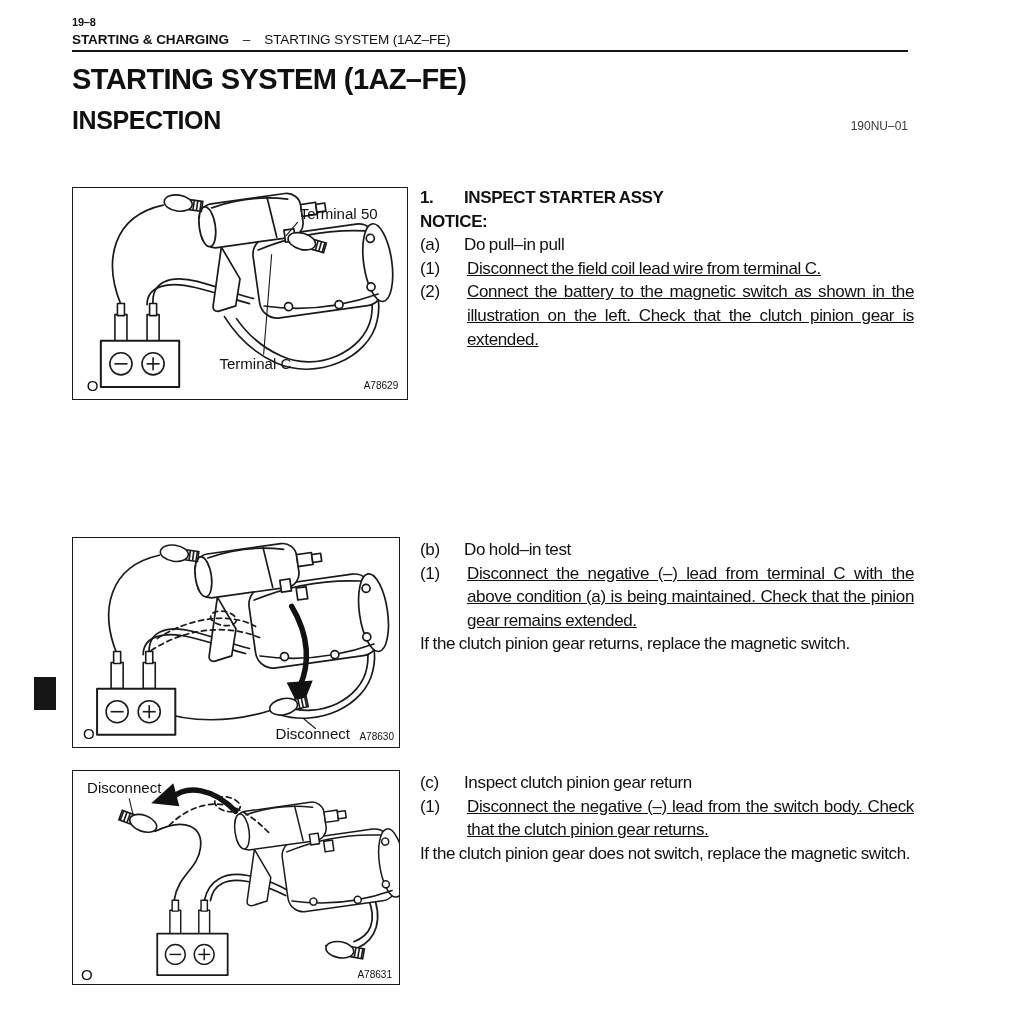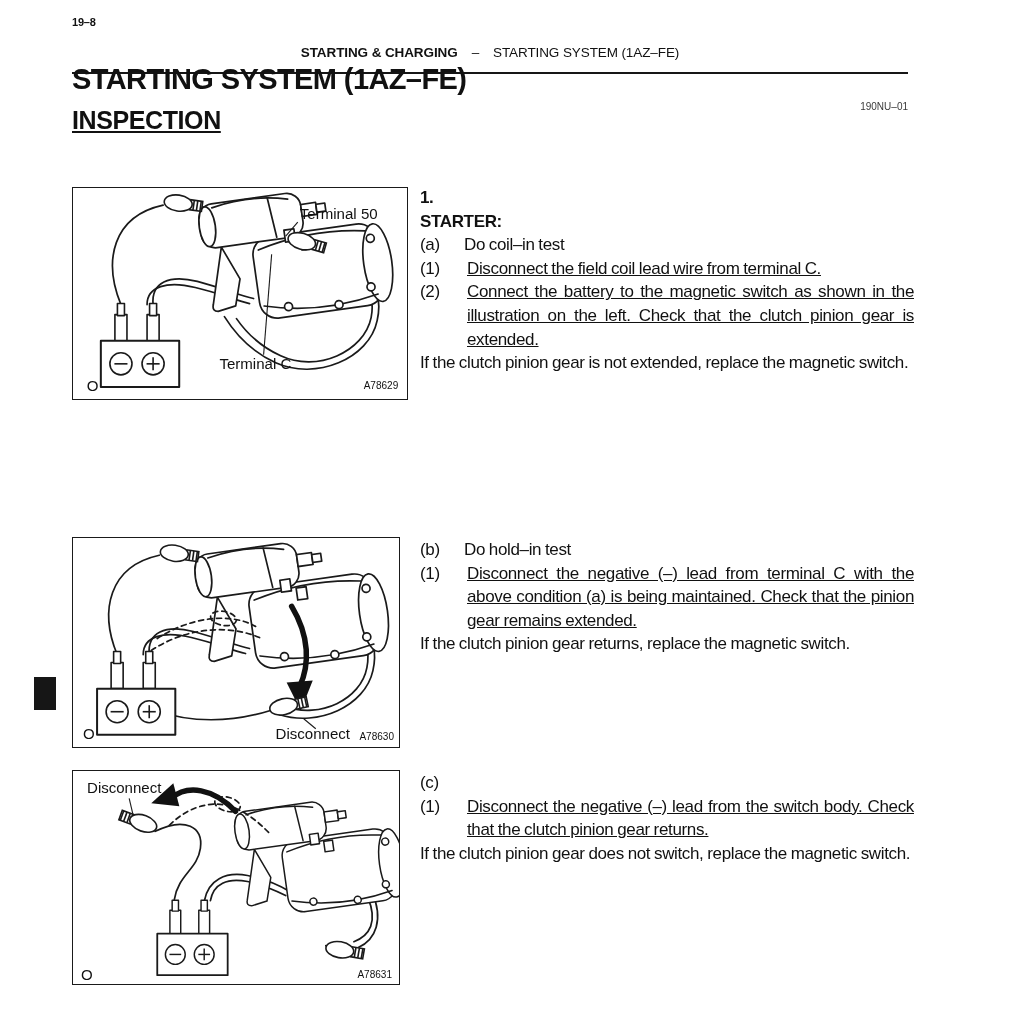--- a/index.html
+++ b/index.html
@@ -4,29 +4,29 @@
 <style>
   html,body{margin:0;padding:0;}
   body{
     width:1024px;height:1024px;position:relative;background:#ffffff;
     font-family:"Liberation Sans",sans-serif;color:#111;overflow:hidden;
   }
   .abs{position:absolute;}
   
   .pageno{left:72px;top:16px;font-size:11px;font-weight:bold;letter-spacing:-0.2px;}
   .runhead{
-    left:72px;top:32px;width:836px;text-align:center;
-    border-bottom:2.5px solid #161616;padding-bottom:12px;
-    font-size:13.5px;letter-spacing:-0.1px;white-space:nowrap;margin-top:13px;
+    left:72px;top:32px;width:836px;
+    border-bottom:2.5px solid #161616;padding-bottom:3px;
+    font-size:13.5px;letter-spacing:-0.1px;white-space:nowrap;
   }
   .rh-bold{font-weight:bold;}
   .rh-sep{margin:0 14px;}
   .title{left:72px;top:63px;font-size:29px;font-weight:bold;letter-spacing:-0.6px;}
-  .doccode{left:72px;top:101px;width:836px;text-align:right;font-size:10px;color:#3a3a3a;}
-  .subtitle{left:72px;top:106px;font-size:25px;font-weight:bold;letter-spacing:-0.4px;text-decoration:underline;}
+  .doccode{left:72px;top:119px;width:836px;text-align:right;font-size:12px;color:#3a3a3a;}
+  .subtitle{left:72px;top:106px;font-size:25px;font-weight:bold;letter-spacing:-0.4px;}
   .blacktab{left:34px;top:677px;width:22px;height:33px;background:#161616;}
   
   .fig{
     border:1.7px solid #1a1a1a;background:#fff;box-sizing:border-box;
   }
   .fig svg{display:block;width:100%;height:100%;}
   #fig1{left:72px;top:187px;width:336px;height:213px;}
   #fig2{left:72px;top:537px;width:328px;height:211px;}
   #fig3{left:72px;top:770px;width:328px;height:215px;}
   svg text{font-family:"Liberation Sans",sans-serif;fill:#111;}
@@ -172,51 +172,52 @@
     <line class="thin" x1="56" y1="27" x2="60" y2="44"></line>
     <text class="figlabel" x="14" y="22">Disconnect</text>
     <text class="origin" x="8" y="208">O</text>
     <text class="figcode" x="318" y="206" text-anchor="end">A78631</text>
   </svg>
 </div>
 
 <div class="abs col" style="left:420px;top:186px;">
   <div class="row">
     <span class="m1 b">1.</span>
-  </div>
-  <div class="b">STARTER:</div>
+    <span class="b">INSPECT STARTER ASSY</span>
+  </div>
+  <div class="b">NOTICE:</div>
   <div class="row">
     <span class="m1">(a)</span>
-    <span>Do coil–in test</span>
+    <span>Do pull–in pull</span>
   </div>
   <div class="row sub">
     <span class="m2">(1)</span>
     <p class="just grow">Disconnect the field coil lead wire from terminal C.</p>
   </div>
   <div class="row sub">
     <span class="m2">(2)</span>
     <p class="just grow">Connect the battery to the magnetic switch as shown in the illustration on the left. Check that the clutch pinion gear is extended.</p>
   </div>
-  <p class="just">If the clutch pinion gear is not extended, replace the magnetic switch.</p>
 </div>
 
 <div class="abs col" style="left:420px;top:538px;">
   <div class="row">
     <span class="m1">(b)</span>
     <span>Do hold–in test</span>
   </div>
   <div class="row sub">
     <span class="m2">(1)</span>
     <p class="just grow">Disconnect the negative (–) lead from terminal C with the above condition (a) is being maintained. Check that the pinion gear remains extended.</p>
   </div>
   <p class="just">If the clutch pinion gear returns, replace the magnetic switch.</p>
 </div>
 
 <div class="abs col" style="left:420px;top:771px;">
   <div class="row">
     <span class="m1">(c)</span>
+    <span>Inspect clutch pinion gear return</span>
   </div>
   <div class="row sub">
     <span class="m2">(1)</span>
     <p class="just grow">Disconnect the negative (–) lead from the switch body. Check that the clutch pinion gear returns.</p>
   </div>
   <p class="just">If the clutch pinion gear does not switch, replace the magnetic switch.</p>
 </div>
 
 </body></html>

